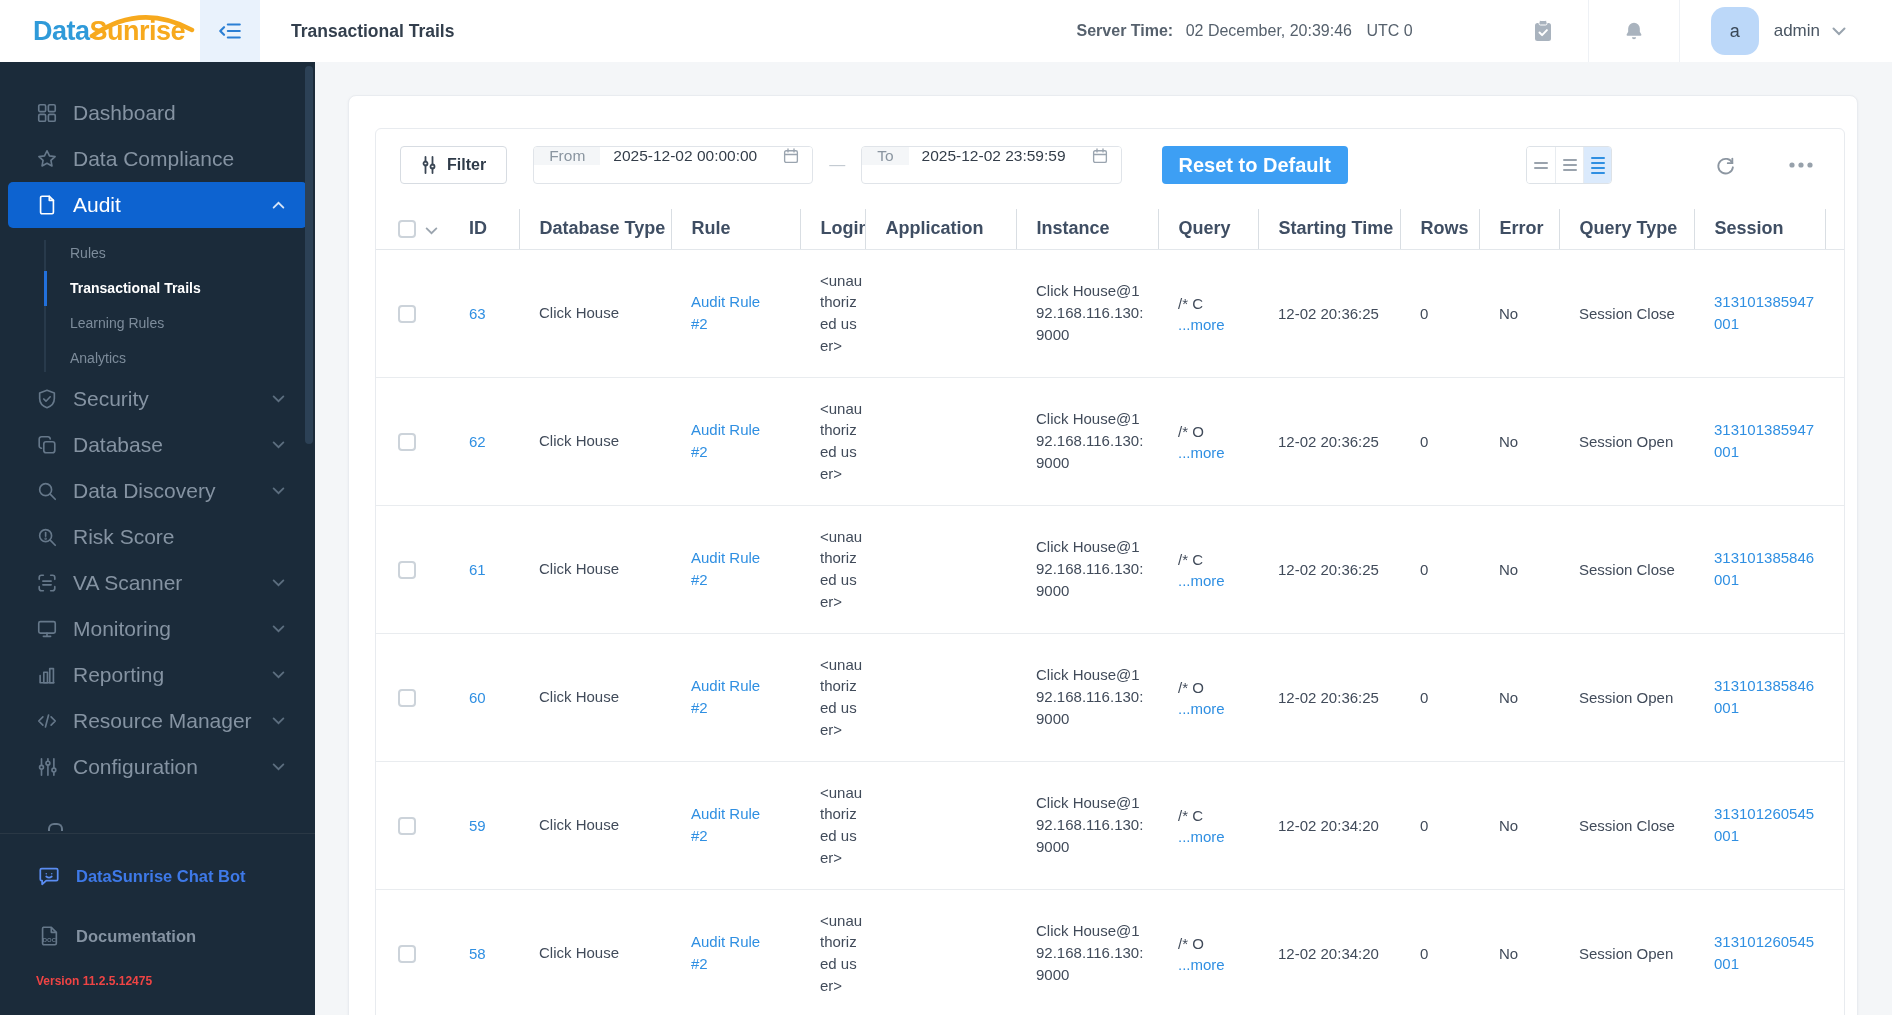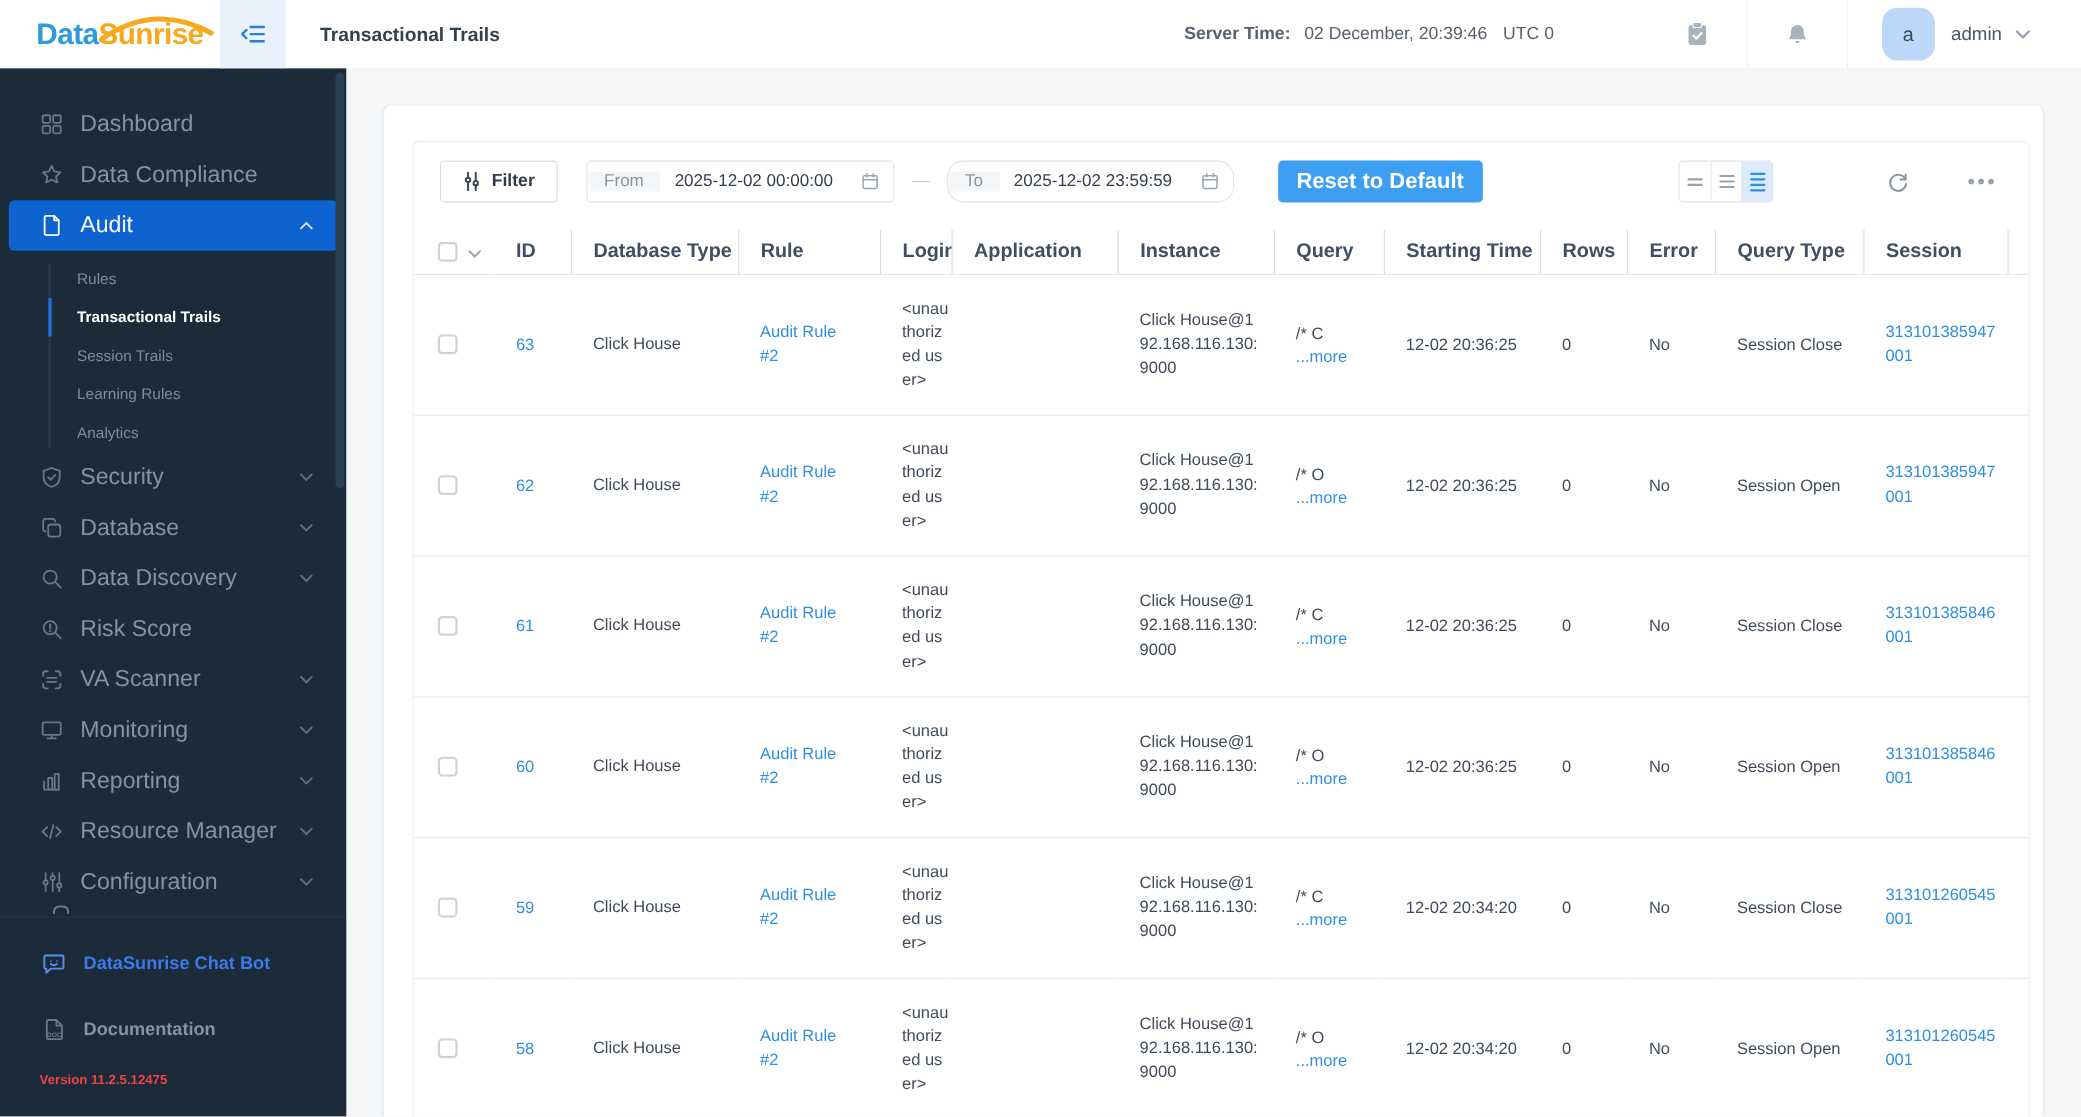--- a/index.html
+++ b/index.html
@@ -70,21 +70,21 @@
   .main { position:absolute; top:62px; left:315px; right:0; bottom:0; background:#f4f6f8; overflow:hidden; }
   .card { position:absolute; left:33px; top:33px; width:1510px; height:952px; background:#fff;
           border:1px solid #e9ecf0; border-radius:8px; box-shadow:0 1px 3px rgba(20,40,60,.05); }
   .panel { position:absolute; left:26px; top:32px; width:1470px; height:912px;
            border:1px solid #e8ebef; border-radius:6px; overflow:hidden; background:#fff; }
   .toolbar { display:flex; align-items:center; padding:17px 24px 0 24px; height:55px; }
   .filter-btn { height:38px; padding:0 20px; background:#fff; border:1px solid #d7dce2; border-radius:4px;
                 display:flex; align-items:center; gap:10px; font-size:16px; font-weight:600; color:#2f3b49;
                 cursor:pointer; font-family:inherit; }
   .filter-btn svg { color:#3a4654; }
-  .date-field { display:flex; align-items:center; height:38px; border:1px solid #e0e4e9; border-radius:4px;
+  .date-field { display:flex; align-items:flex-start; height:38px; border:1px solid #e0e4e9; border-radius:4px;
                 overflow:hidden; margin-left:26px; background:#fff; }
   .df-label { background:#f4f6f8; padding:0 15px; display:flex; align-items:center; font-size:15.5px; color:#8a95a0; }
   .df-value { padding:0 13px; display:flex; align-items:center; font-size:15.5px; color:#333d49; min-width:168px; }
   .df-cal { border:none; background:#fff; padding:0 12px; display:flex; align-items:center; color:#9aa4af; cursor:pointer; }
   .range-dash { margin:0 16px; color:#c3cad1; font-size:16px; }
   .reset-btn { margin-left:40px; height:38px; padding:0 17px; background:var(--btn-blue); color:#fff;
                border:none; border-radius:4px; font-size:20px; font-weight:bold; cursor:pointer; font-family:inherit; }
   .toolbar-right { margin-left:auto; display:flex; align-items:center; }
   .view-group { display:flex; border:1px solid #dde2e7; border-radius:4px; overflow:hidden; }
   .view-btn { width:28px; height:36px; background:#fff; border:none; display:flex; flex-direction:column;
@@ -198,21 +198,20 @@
           <svg width="13" height="8" viewBox="0 0 14 9" fill="none" stroke="currentColor" stroke-width="2" stroke-linecap="round">
             <path d="M1.5 7.5 7 2l5.5 5.5"></path>
           </svg>
         </span>
       </div>
       <div class="submenu">
         <div class="submenu-line"></div>
         <div class="submenu-item">Rules</div>
         <div class="submenu-item active">Transactional Trails</div>
         <div class="submenu-active-line" style="top: 43px; height: 35px;"></div>
-        <div class="submenu-item">Session Trails</div>
         <div class="submenu-item">Learning Rules</div>
         <div class="submenu-item">Analytics</div>
       </div>
       <div class="nav-item">
         <span class="nav-ico">
           <svg width="22" height="22" viewBox="0 0 24 24" fill="none" stroke="currentColor" stroke-width="1.8" stroke-linecap="round" stroke-linejoin="round">
             <path d="M12 2.5l8 3v6c0 5-3.4 8.4-8 10-4.6-1.6-8-5-8-10v-6z"></path>
             <path d="M8.5 12l2.4 2.4 4.6-4.8"></path>
           </svg>
         </span>
@@ -387,21 +386,21 @@
           <button class="df-cal">
             <svg width="18" height="18" viewBox="0 0 24 24" fill="none" stroke="currentColor" stroke-width="1.8" stroke-linecap="round">
               <rect x="3.5" y="5" width="17" height="15.5" rx="2"></rect>
                 <path d="M8 2.5v4M16 2.5v4M3.5 10h17"></path>
             </svg>
           </button>
         </div>
 
         <span class="range-dash">—</span>
 
-        <div class="date-field" style="margin-left:0;border-radius:15px;">
+        <div class="date-field" style="margin-left:0;">
           <span class="df-label">To</span>
           <span class="df-value">2025-12-02 23:59:59</span>
           <button class="df-cal">
             <svg width="18" height="18" viewBox="0 0 24 24" fill="none" stroke="currentColor" stroke-width="1.8" stroke-linecap="round">
               <rect x="3.5" y="5" width="17" height="15.5" rx="2"></rect>
                 <path d="M8 2.5v4M16 2.5v4M3.5 10h17"></path>
             </svg>
           </button>
         </div>
 

